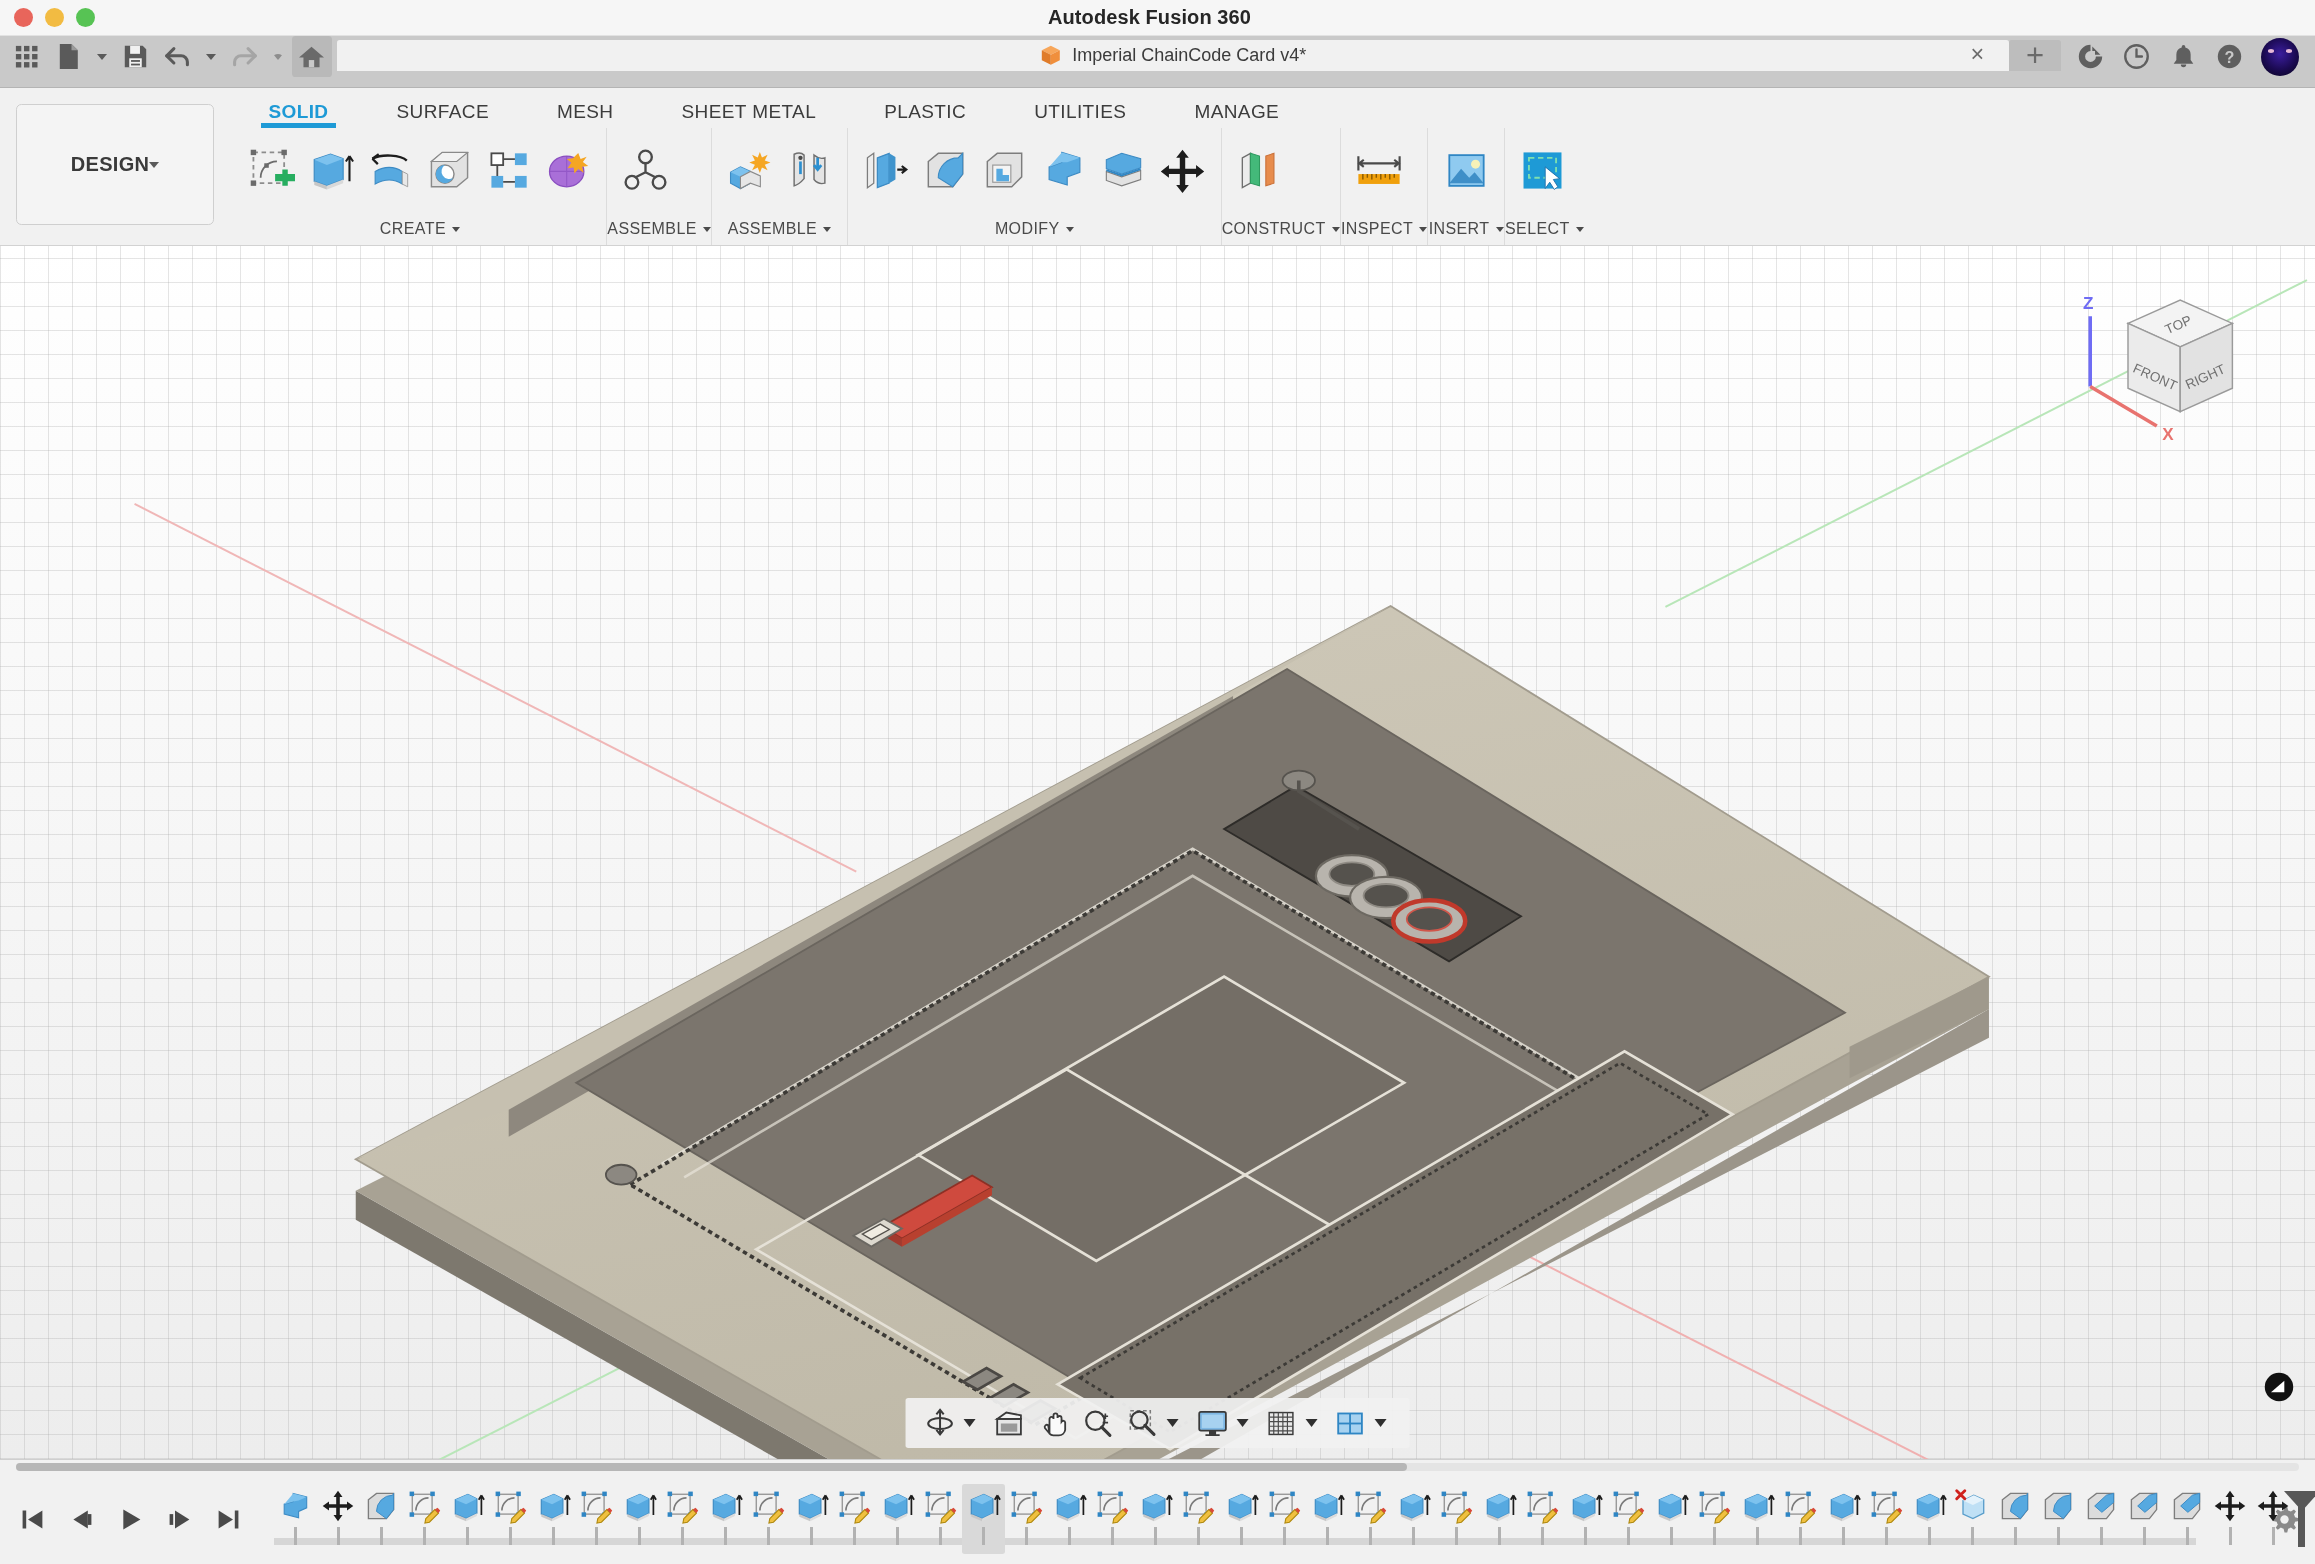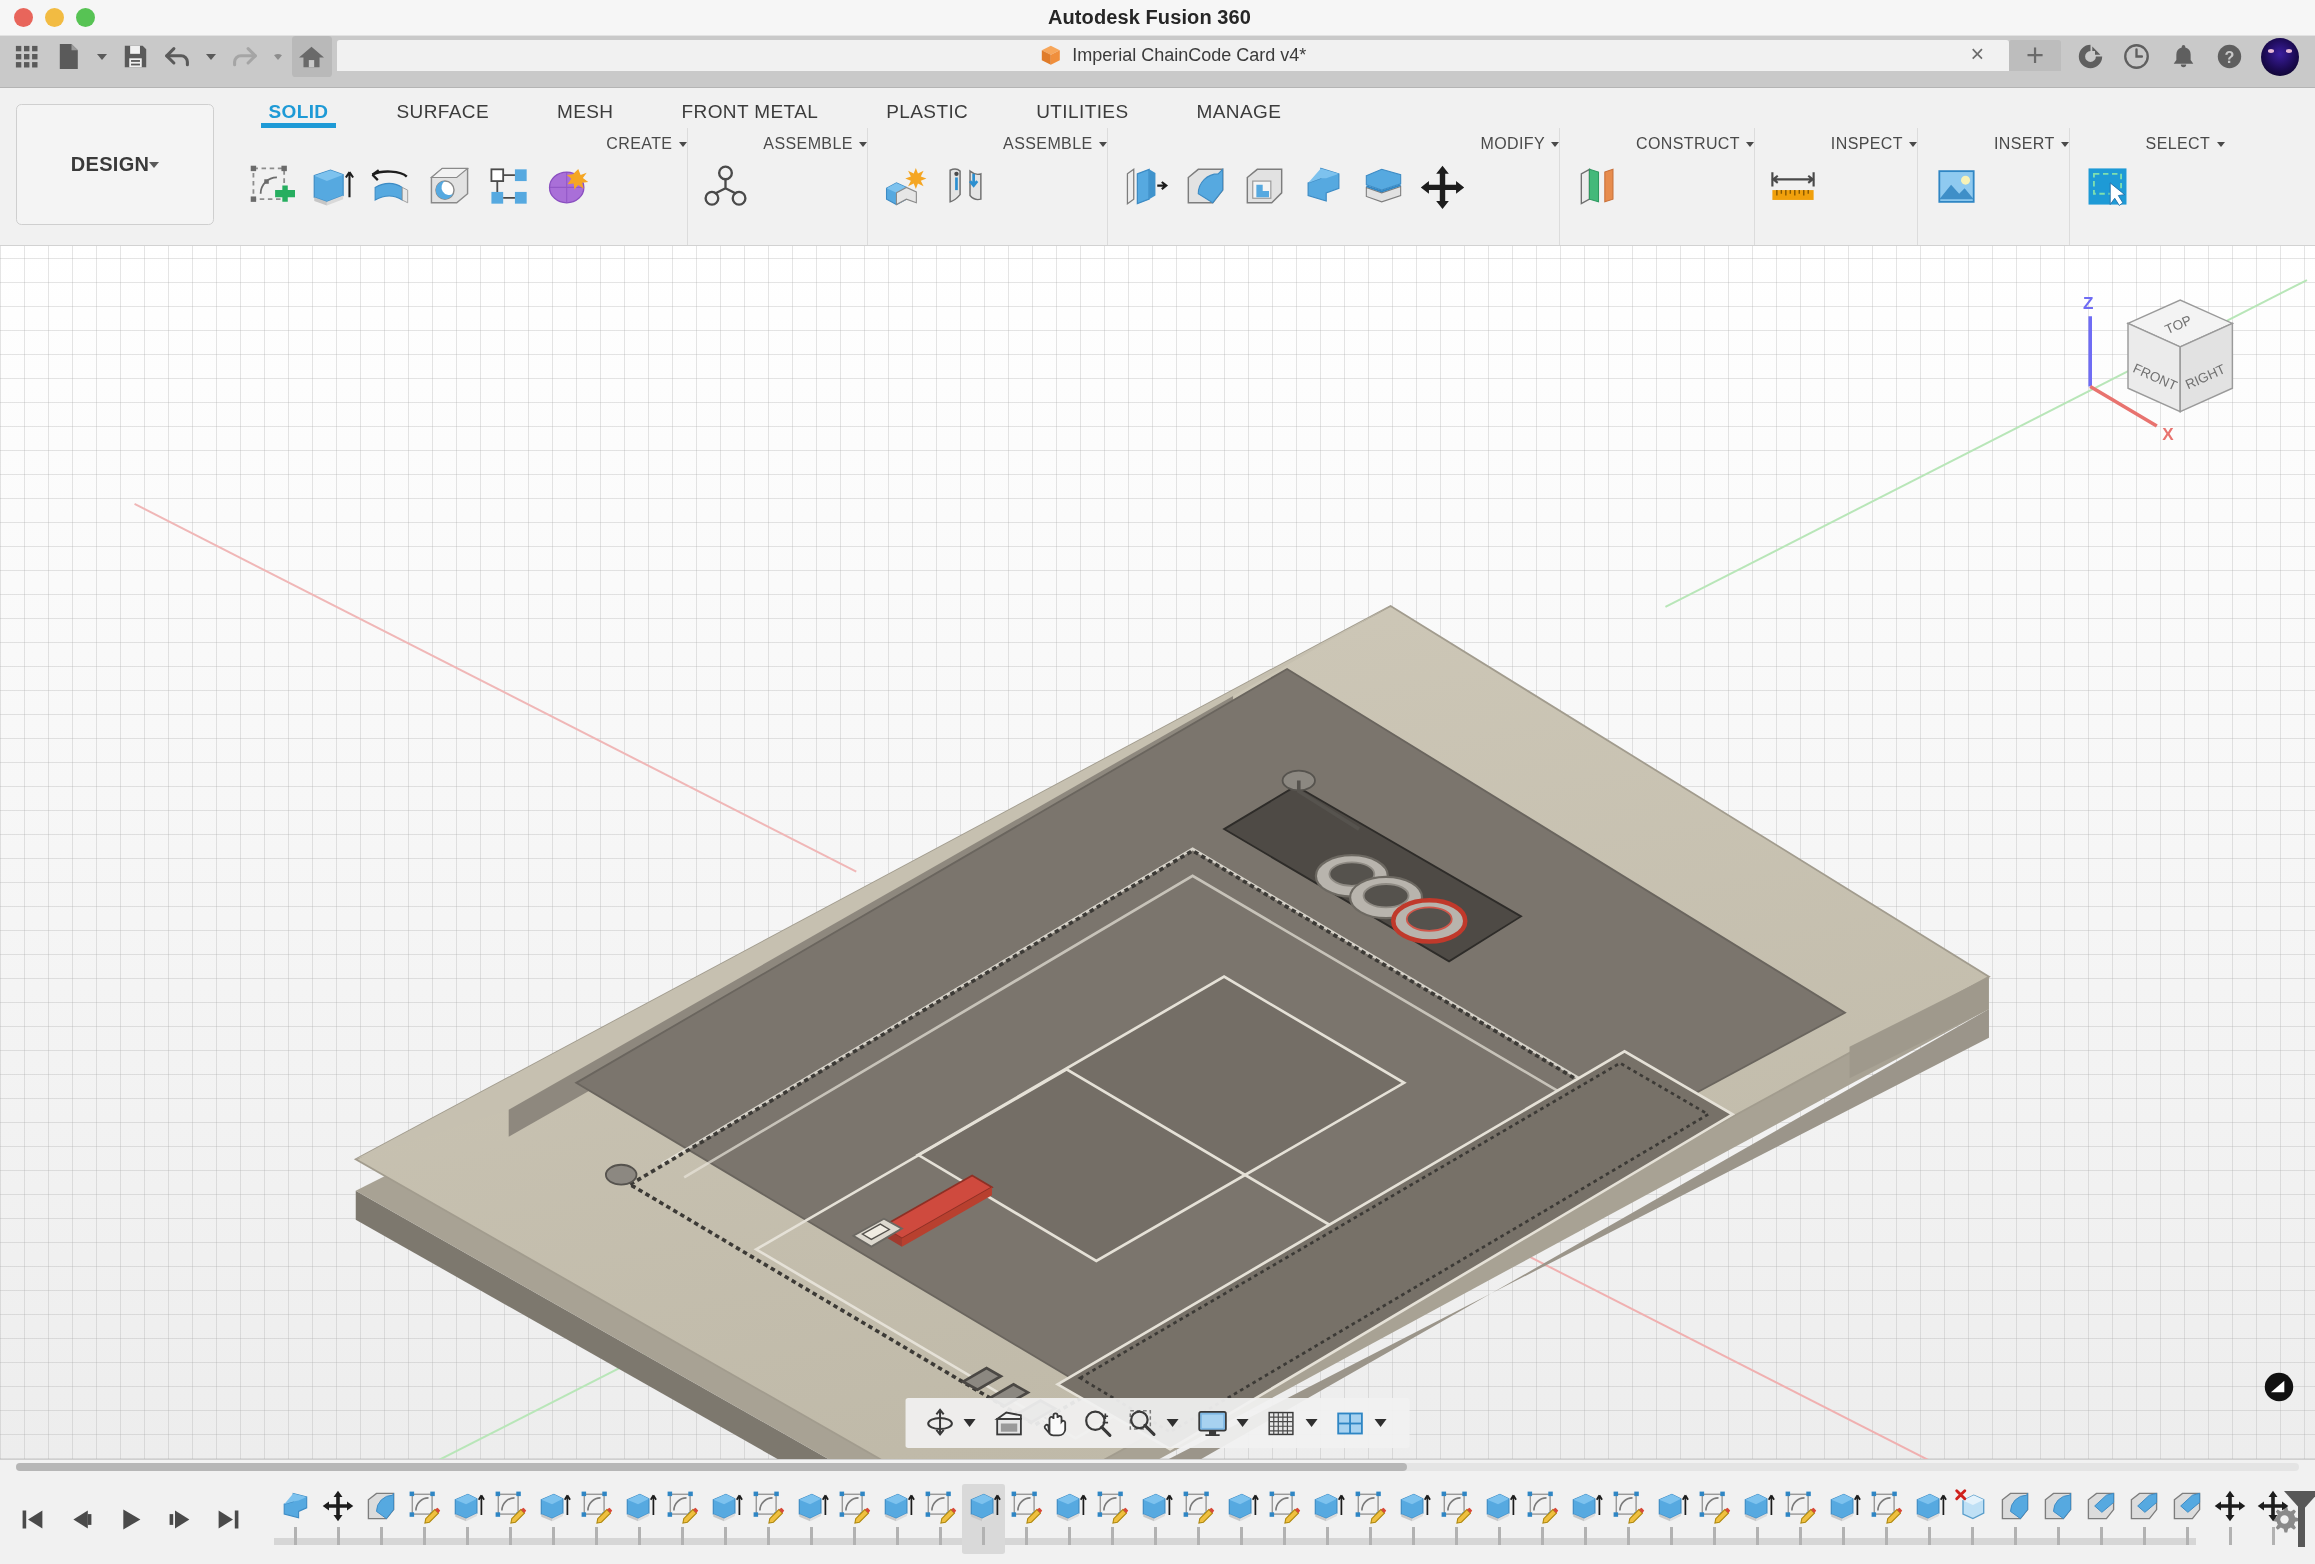--- a/index.html
+++ b/index.html
@@ -128,21 +128,21 @@
     font-size: 19px; color: #3c3c3c; letter-spacing: 0.4px;
     position: relative;
   }
   .rtab.active { color: #1e9ad6; font-weight: bold; }
   .rtab.active::after {
     content: ""; position: absolute; left: 23.4px; right: 23.4px; bottom: 0;
     height: 5.4px; background: #1e9ad6;
   }
 
   .panels-row { flex: 1; display: flex; align-items: stretch; padding-left: 7.2px; }
-  .panel { display: flex; flex-direction: row; position: relative; }
+  .panel { display: flex; flex-direction: column; position: relative; }
   .panel + .panel { border-left: 0.9px solid #dcdcdc; }
   .panel-icons {
     flex: 1; display: flex; align-items: center; gap: 5.4px;
     padding: 0 10.8px;
   }
   .panel-label {
     height: 32px; display: flex; align-items: center; justify-content: center;
     gap: 6.3px; font-size: 16px; color: #4a4a4a; letter-spacing: 0.4px;
   }
   .caret-sm { width: 0; height: 0; border-left: 4.5px solid transparent;
@@ -355,21 +355,21 @@
   <div class="workspace-btn">
     <span class="workspace-label">DESIGN</span>
     <i class="caret"></i>
   </div>
 
   <div class="ribbon-main">
     <div class="tabs-row">
       <div class="rtab active">SOLID</div>
       <div class="rtab">SURFACE</div>
       <div class="rtab">MESH</div>
-      <div class="rtab">FRONT METAL</div>
+      <div class="rtab">SHEET METAL</div>
       <div class="rtab">PLASTIC</div>
       <div class="rtab">UTILITIES</div>
       <div class="rtab">MANAGE</div>
     </div>
 
     <div class="panels-row">
 
       <div class="panel">
         <div class="panel-icons">
           <div class="ico">

